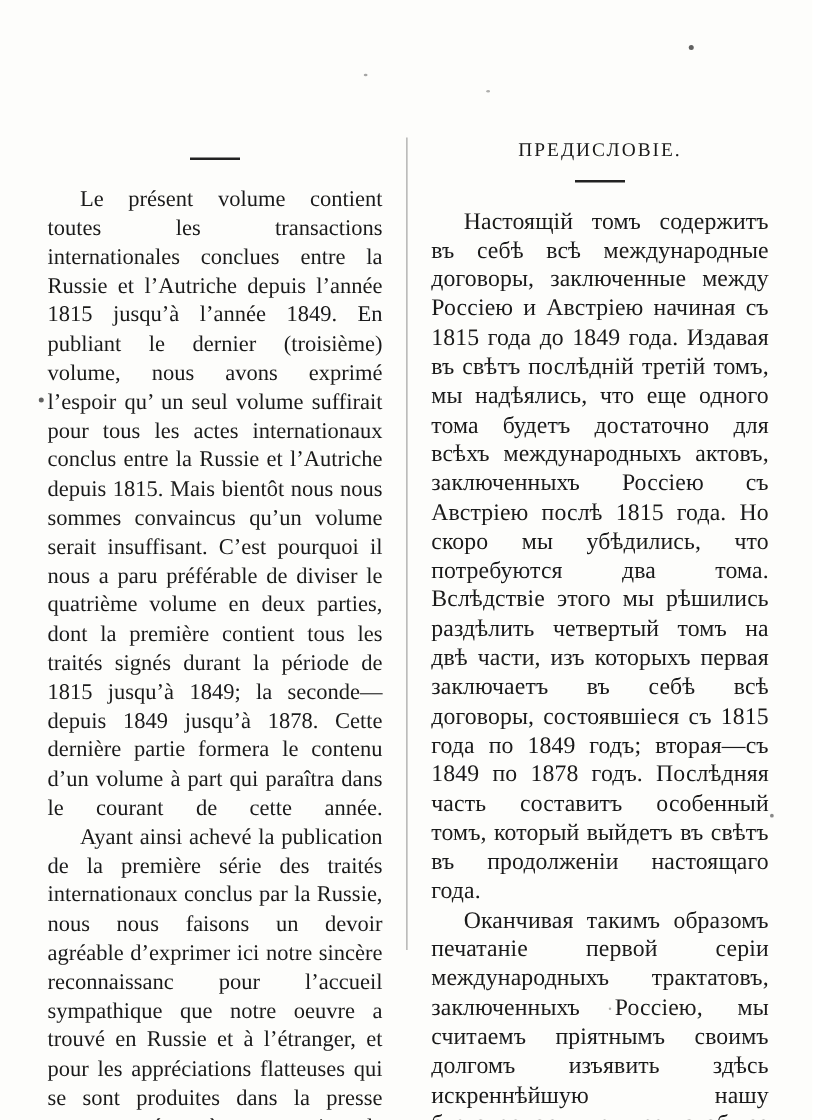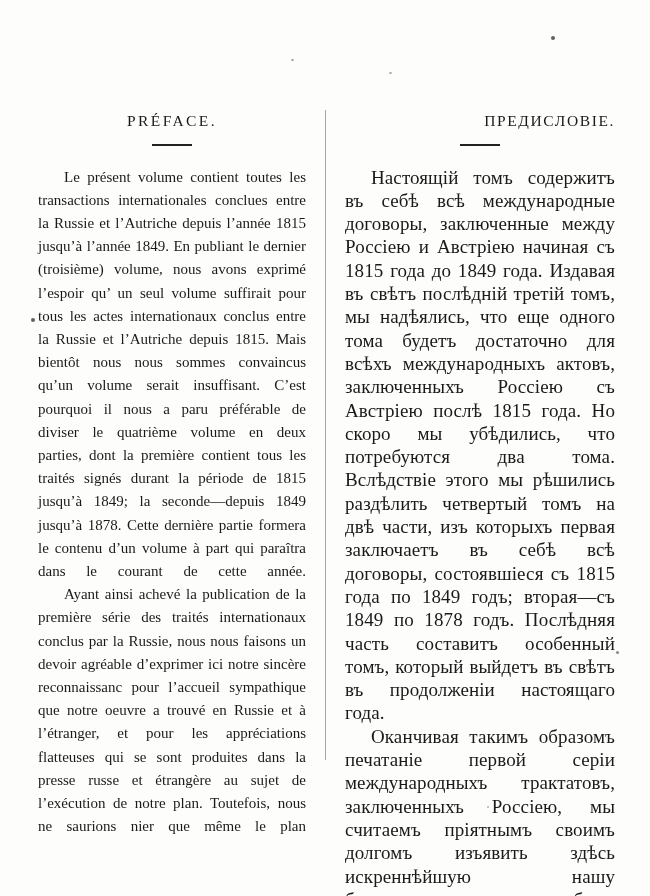--- a/index.html
+++ b/index.html
@@ -53,34 +53,34 @@
   .col-left  { left: 38px;  width: 268px; }
   .col-right { left: 345px; width: 270px; }
 
   .col-title {
     text-align: center;
     font-size: 15.5px;
     letter-spacing: 2.4px;
     font-weight: 400;
     margin: 0 0 0 0;
   }
-  .col-title.cyr { letter-spacing: 1.6px; text-align: right; }
+  .col-title.cyr { letter-spacing: 1.6px; }
 
   .rule {
     width: 40px;
     height: 1.6px;
     background: #222;
     margin: 14px auto 20px auto;
   }
 
   p.para {
     margin: 0 0 0 0;
     text-align: justify;
     text-align-last: justify;
-    font-size: 15px;
+    font-size: 18px;
     line-height: 23.2px;
     text-indent: 26px;
     hyphens: none;
     word-spacing: .5px;
   }
   p.para + p.para { margin-top: 0; }
 
   .col-right p.para {
     font-size: 19px;
     line-height: 23.3px;
@@ -98,21 +98,20 @@
   <div class="speck s1"></div>
   <div class="speck s2"></div>
   <div class="speck s3"></div>
   <div class="speck s4"></div>
   <div class="speck s5"></div>
   <div class="speck s6"></div>
 
   <div class="divider"></div>
 
   <div class="column col-left">
-    <h1 class="col-title">PRÉFACE.</h1>
     <div class="rule"></div>
     <p class="para">Le présent volume contient toutes les transactions internationales conclues entre la Russie et l’Autriche depuis l’année 1815 jusqu’à l’année 1849. En publiant le dernier (troisième) volume, nous avons exprimé l’espoir qu’ un seul volume suffirait pour tous les actes internationaux conclus entre la Russie et l’Autriche depuis 1815. Mais bientôt nous nous sommes convaincus qu’un volume serait insuffisant. C’est pourquoi il nous a paru préférable de diviser le quatrième volume en deux parties, dont la première contient tous les traités signés durant la période de 1815 jusqu’à 1849; la seconde—depuis 1849 jusqu’à 1878. Cette dernière partie formera le contenu d’un volume à part qui paraîtra dans le courant de cette année.</p>
     <p class="para last-line-natural">Ayant ainsi achevé la publication de la première série des traités internationaux conclus par la Russie, nous nous faisons un devoir agréable d’exprimer ici notre sincère reconnaissanc pour l’accueil sympathique que notre oeuvre a trouvé en Russie et à l’étranger, et pour les appréciations flatteuses qui se sont produites dans la presse russe et étrangère au sujet de l’exécution de notre plan. Toutefois, nous ne saurions nier que même le plan</p>
   </div>
 
   <div class="column col-right">
     <h1 class="col-title cyr">ПРЕДИСЛОВІЕ.</h1>
     <div class="rule"></div>
     <p class="para">Настоящій томъ содержитъ въ себѣ всѣ международные договоры, заключенные между Россіею и Австріею начиная съ 1815 года до 1849 года. Издавая въ свѣтъ послѣдній третій томъ, мы надѣялись, что еще одного тома будетъ достаточно для всѣхъ международныхъ актовъ, заключенныхъ Россіею съ Австріею послѣ 1815 года. Но скоро мы убѣдились, что потребуются два тома. Вслѣдствіе этого мы рѣшились раздѣлить четвертый томъ на двѣ части, изъ которыхъ первая заключаетъ въ себѣ всѣ договоры, состоявшіеся съ 1815 года по 1849 годъ; вторая—съ 1849 по 1878 годъ. Послѣдняя часть составитъ особенный томъ, который выйдетъ въ свѣтъ въ продолженіи настоящаго года.</p>
     <p class="para last-line-natural">Оканчивая такимъ образомъ печатаніе первой серіи международныхъ трактатовъ, заключенныхъ Россіею, мы считаемъ пріятнымъ своимъ долгомъ изъявить здѣсь искреннѣйшую нашу благодарность какъ за то общее сочувствіе, съ которымъ былъ встрѣченъ предпринятый нами трудъ въ Россіи и за границею, такъ и за тѣ лестные отзывы, относительно исполненія задуманнаго плана, которые появлялись въ русской и заграничной печати. Однако, нельзя</p>

